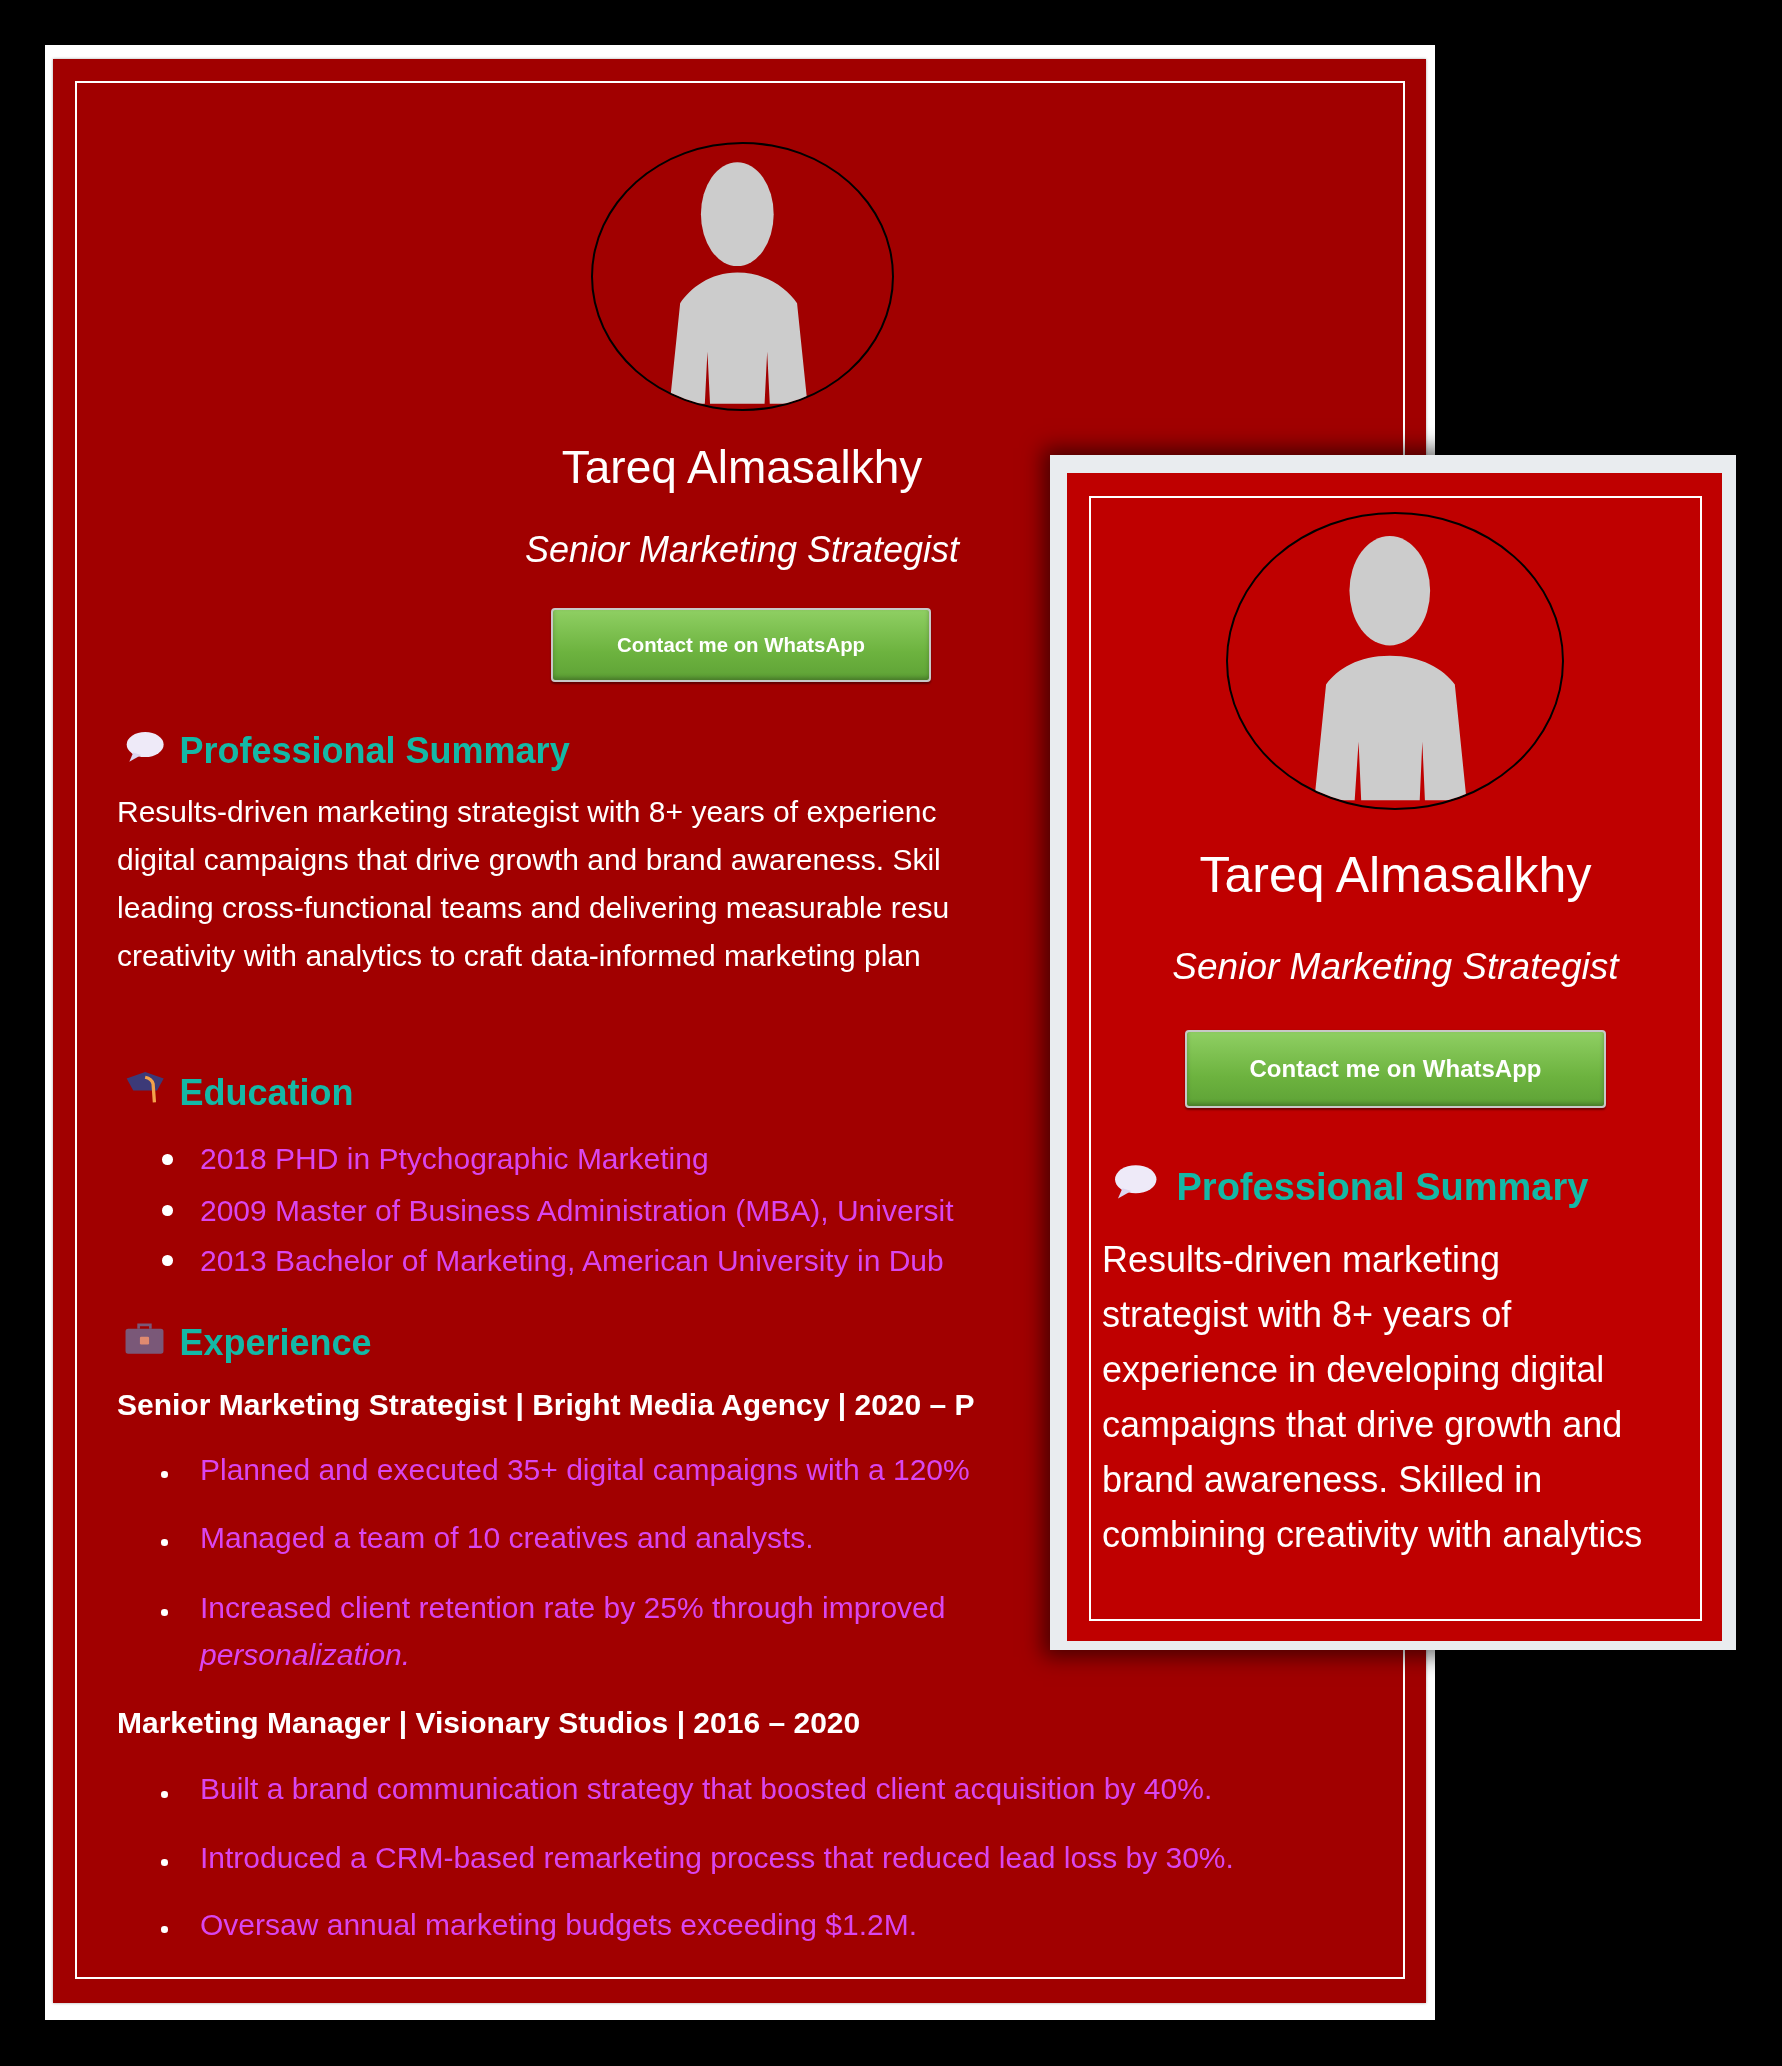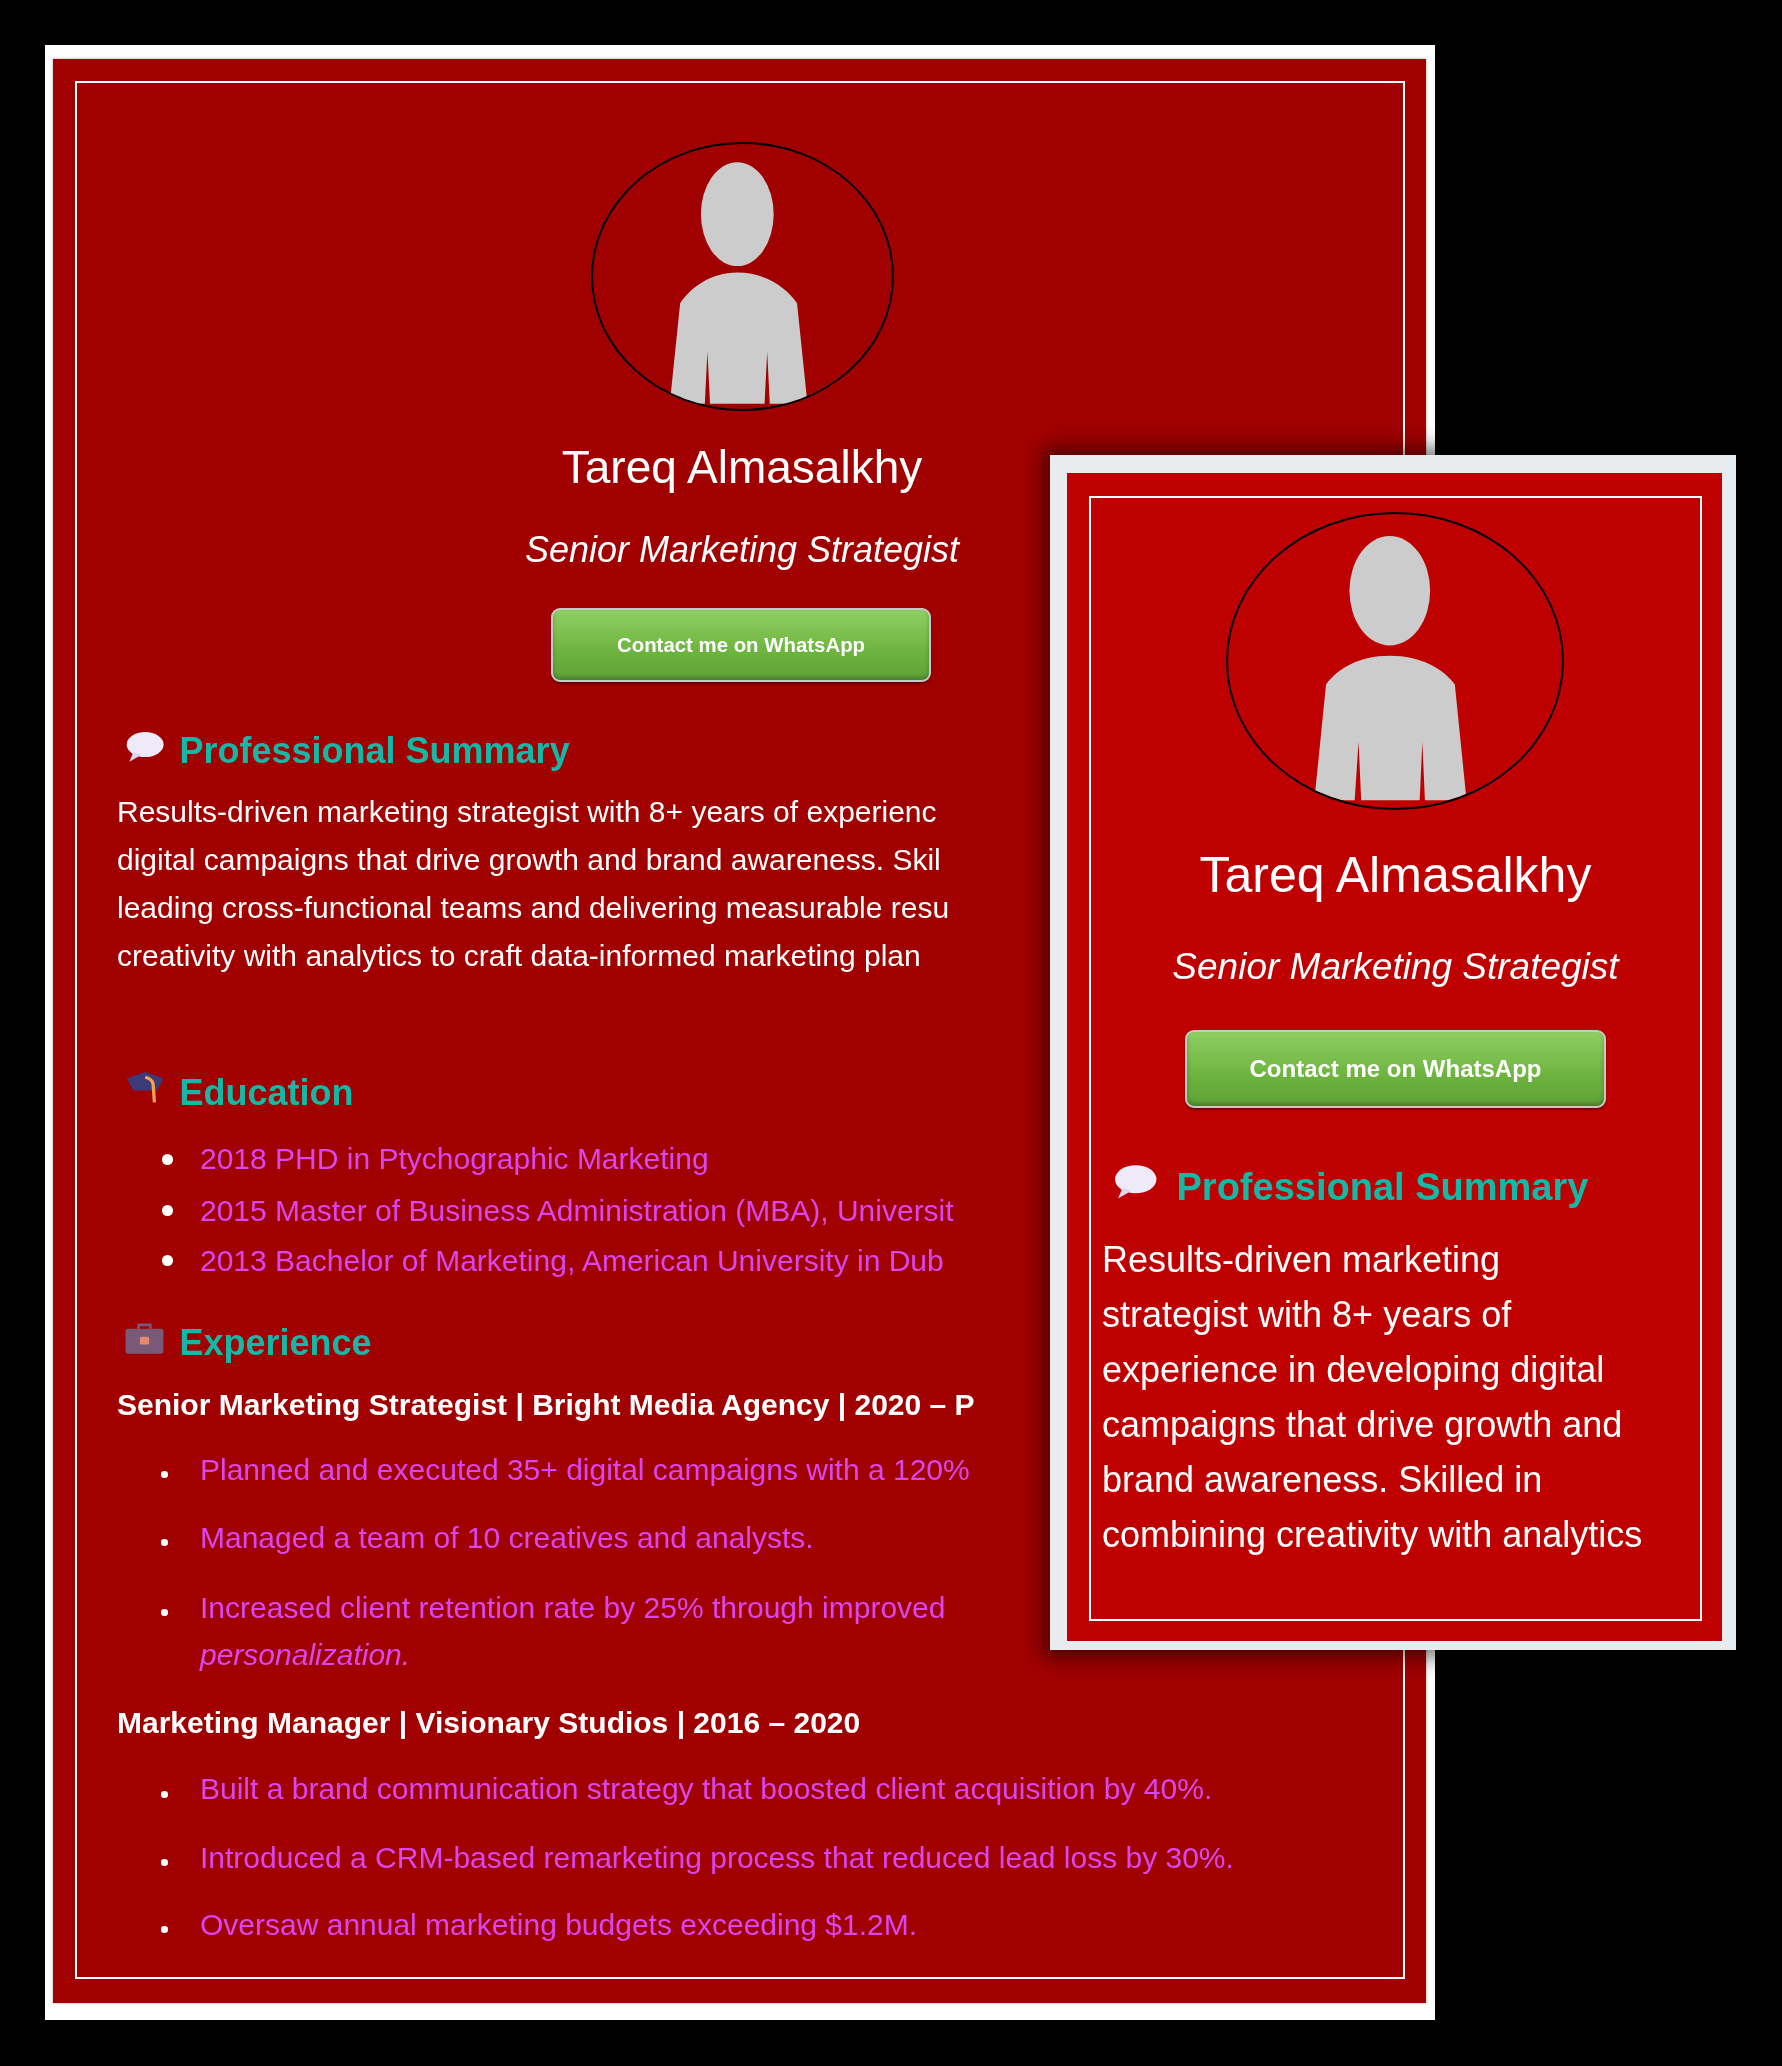--- a/index.html
+++ b/index.html
@@ -6,21 +6,21 @@
   body{width:1782px;height:2066px;background:#000;position:relative;overflow:hidden;font-family:"Liberation Sans","DejaVu Sans",sans-serif;}
   .abs{position:absolute;}
   
   #main-frame{left:45px;top:45px;width:1390px;height:1975px;background:#fff;}
   #main-red{left:53px;top:59px;width:1373px;height:1944px;background:#a10000;box-shadow:0 0 2.6px rgba(0,0,0,.35);}
   #main-inner{left:75px;top:81px;width:1330px;height:1898px;border:2.6px solid #fff;box-sizing:border-box;}
   .avatar{border:2px solid #000;border-radius:50%;overflow:hidden;box-sizing:border-box;}
   .avatar svg{width:100%;height:100%;display:block;}
   .name{color:#fff;text-align:center;white-space:nowrap;}
   .title{color:#fff;font-style:italic;text-align:center;white-space:nowrap;}
-  .wa-btn{background:linear-gradient(#8fcf63,#6db33f 60%,#5ea236);border:2px solid #c8c8c8;border-radius:9px;color:#fff;font-weight:bold;display:flex;align-items:center;justify-content:center;box-sizing:border-box;box-shadow:inset 0 -2.6px 4px rgba(0,0,0,.25), 0 1.3px 2px rgba(0,0,0,.4);cursor:pointer;white-space:nowrap;}
+  .wa-btn{background:linear-gradient(#8fcf63,#6db33f 60%,#5ea236);border:2px solid #c8c8c8;border-radius:4px;color:#fff;font-weight:bold;display:flex;align-items:center;justify-content:center;box-sizing:border-box;box-shadow:inset 0 -2.6px 4px rgba(0,0,0,.25), 0 1.3px 2px rgba(0,0,0,.4);cursor:pointer;white-space:nowrap;}
   .sec-head{display:flex;align-items:flex-end;color:#14b8a6;font-weight:bold;white-space:nowrap;}
   .sec-head .ico{display:inline-block;margin-right:14.5px;}
   .body-text{color:#fff;}
   .line{white-space:nowrap;}
   .bullet-item{color:#d946ef;white-space:nowrap;position:absolute;}
   .bullet-dot{position:absolute;background:#fff;border-radius:50%;}
   .job-head{color:#fff;font-weight:bold;white-space:nowrap;}
   
   #mobile-frame{left:1050px;top:455px;width:686px;height:1195px;background:#e9ecef;box-shadow:0 0 20px 6.6px rgba(0,0,0,.55);z-index:5;}
   #mobile-red{left:1067px;top:473px;width:655px;height:1168px;background:#bf0000;z-index:6;}
@@ -69,21 +69,21 @@
     <svg width="41" height="37" viewBox="0 0 62 56">
         <path d="M4 16 L32 6 L60 16 L50 34 L14 34 Z" fill="#3c3a78"></path>
         <path d="M32 14 Q42 16 44 24 L46 52" stroke="#f4a24a" stroke-width="5" fill="none"></path>
       </svg>
   </span>
   <span>Education</span>
 </div>
 <div class="abs bullet-dot" style="left:162px;top:1154px;width:10.5px;height:10.5px;"></div>
 <div class="bullet-item" style="left:200px;top:1139px;font-size:30px;line-height:40px;">2018 PHD in Ptychographic Marketing</div>
 <div class="abs bullet-dot" style="left:162px;top:1205px;width:10.5px;height:10.5px;"></div>
-<div class="bullet-item" style="left:200px;top:1191px;font-size:30px;line-height:40px;">2015 Master of Business Administration (MBA), Universit</div>
+<div class="bullet-item" style="left:200px;top:1191px;font-size:30px;line-height:40px;">2009 Master of Business Administration (MBA), Universit</div>
 <div class="abs bullet-dot" style="left:162px;top:1255px;width:10.5px;height:10.5px;"></div>
 <div class="bullet-item" style="left:200px;top:1241px;font-size:30px;line-height:40px;">2013 Bachelor of Marketing, American University in Dub</div>
 
 <div class="abs sec-head" style="left:124px;top:1311px;height:53px;font-size:36px;">
   <span class="ico">
     <svg width="41" height="34" viewBox="0 0 62 52">
         <path d="M22 12 V6 H40 V12" stroke="#7a5878" stroke-width="4" fill="none"></path>
         <rect x="2" y="12" width="58" height="38" rx="4" fill="#7a5878"></rect>
         <rect x="24" y="24" width="14" height="12" rx="2" fill="#e08a70"></rect>
       </svg>

